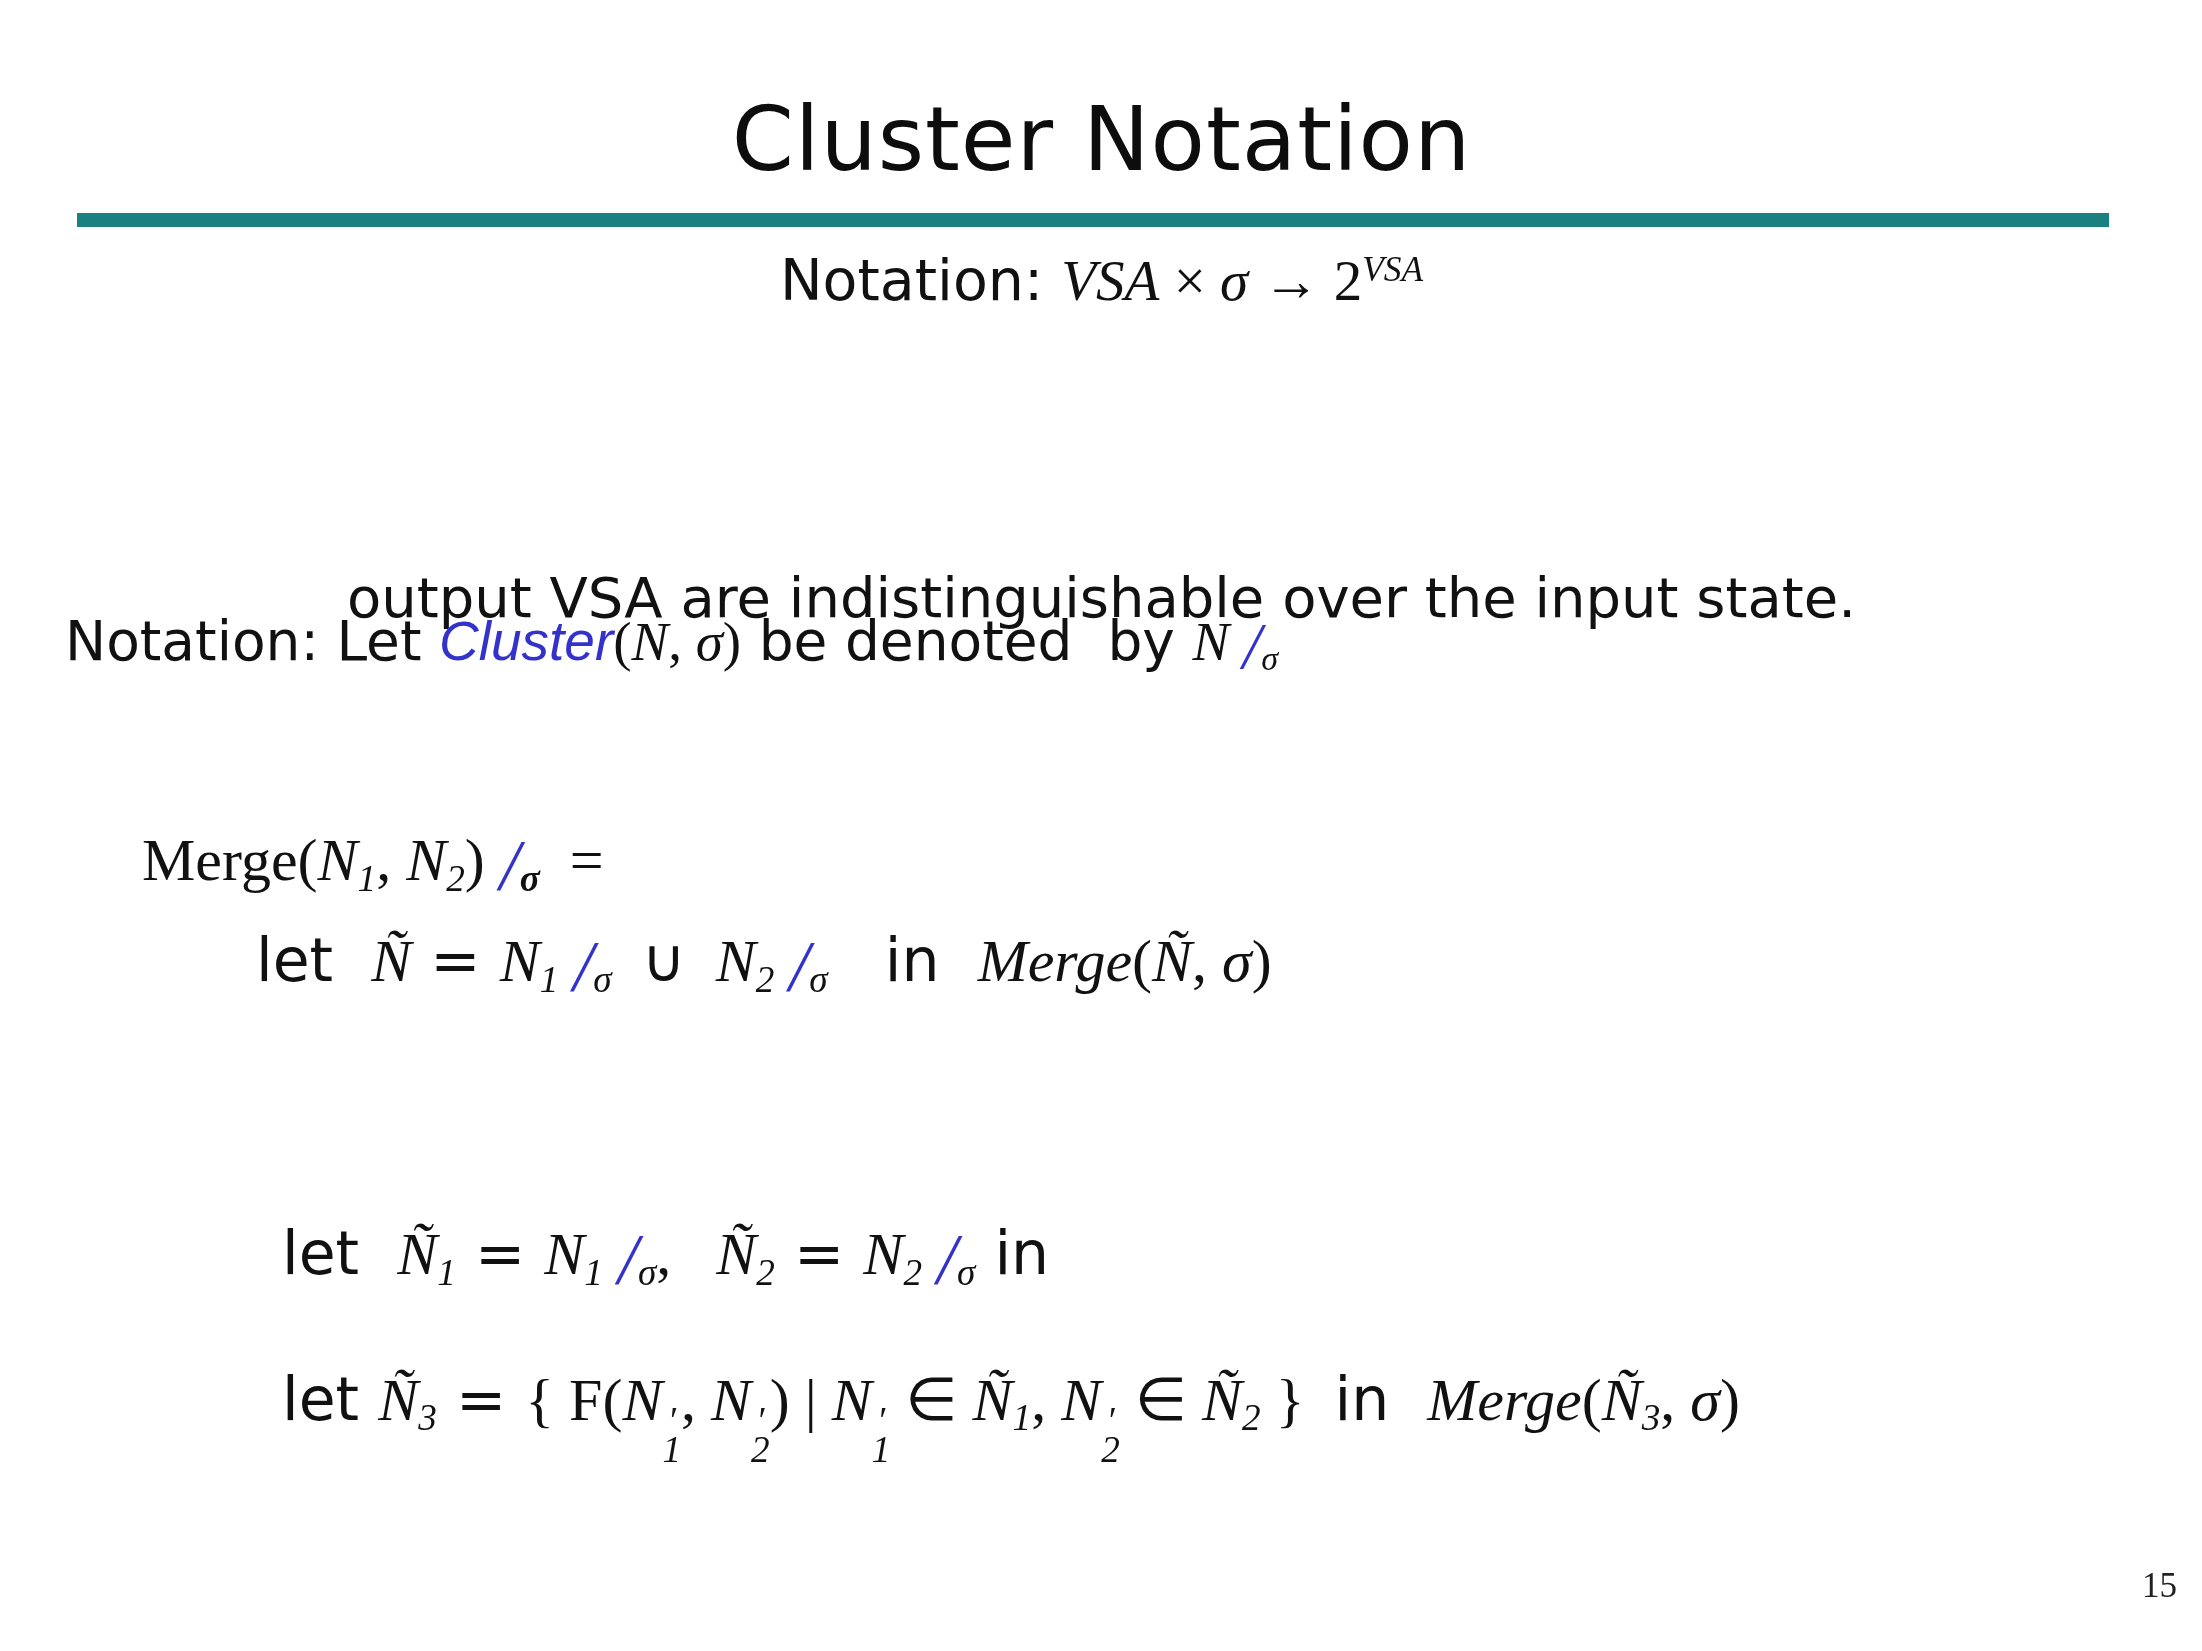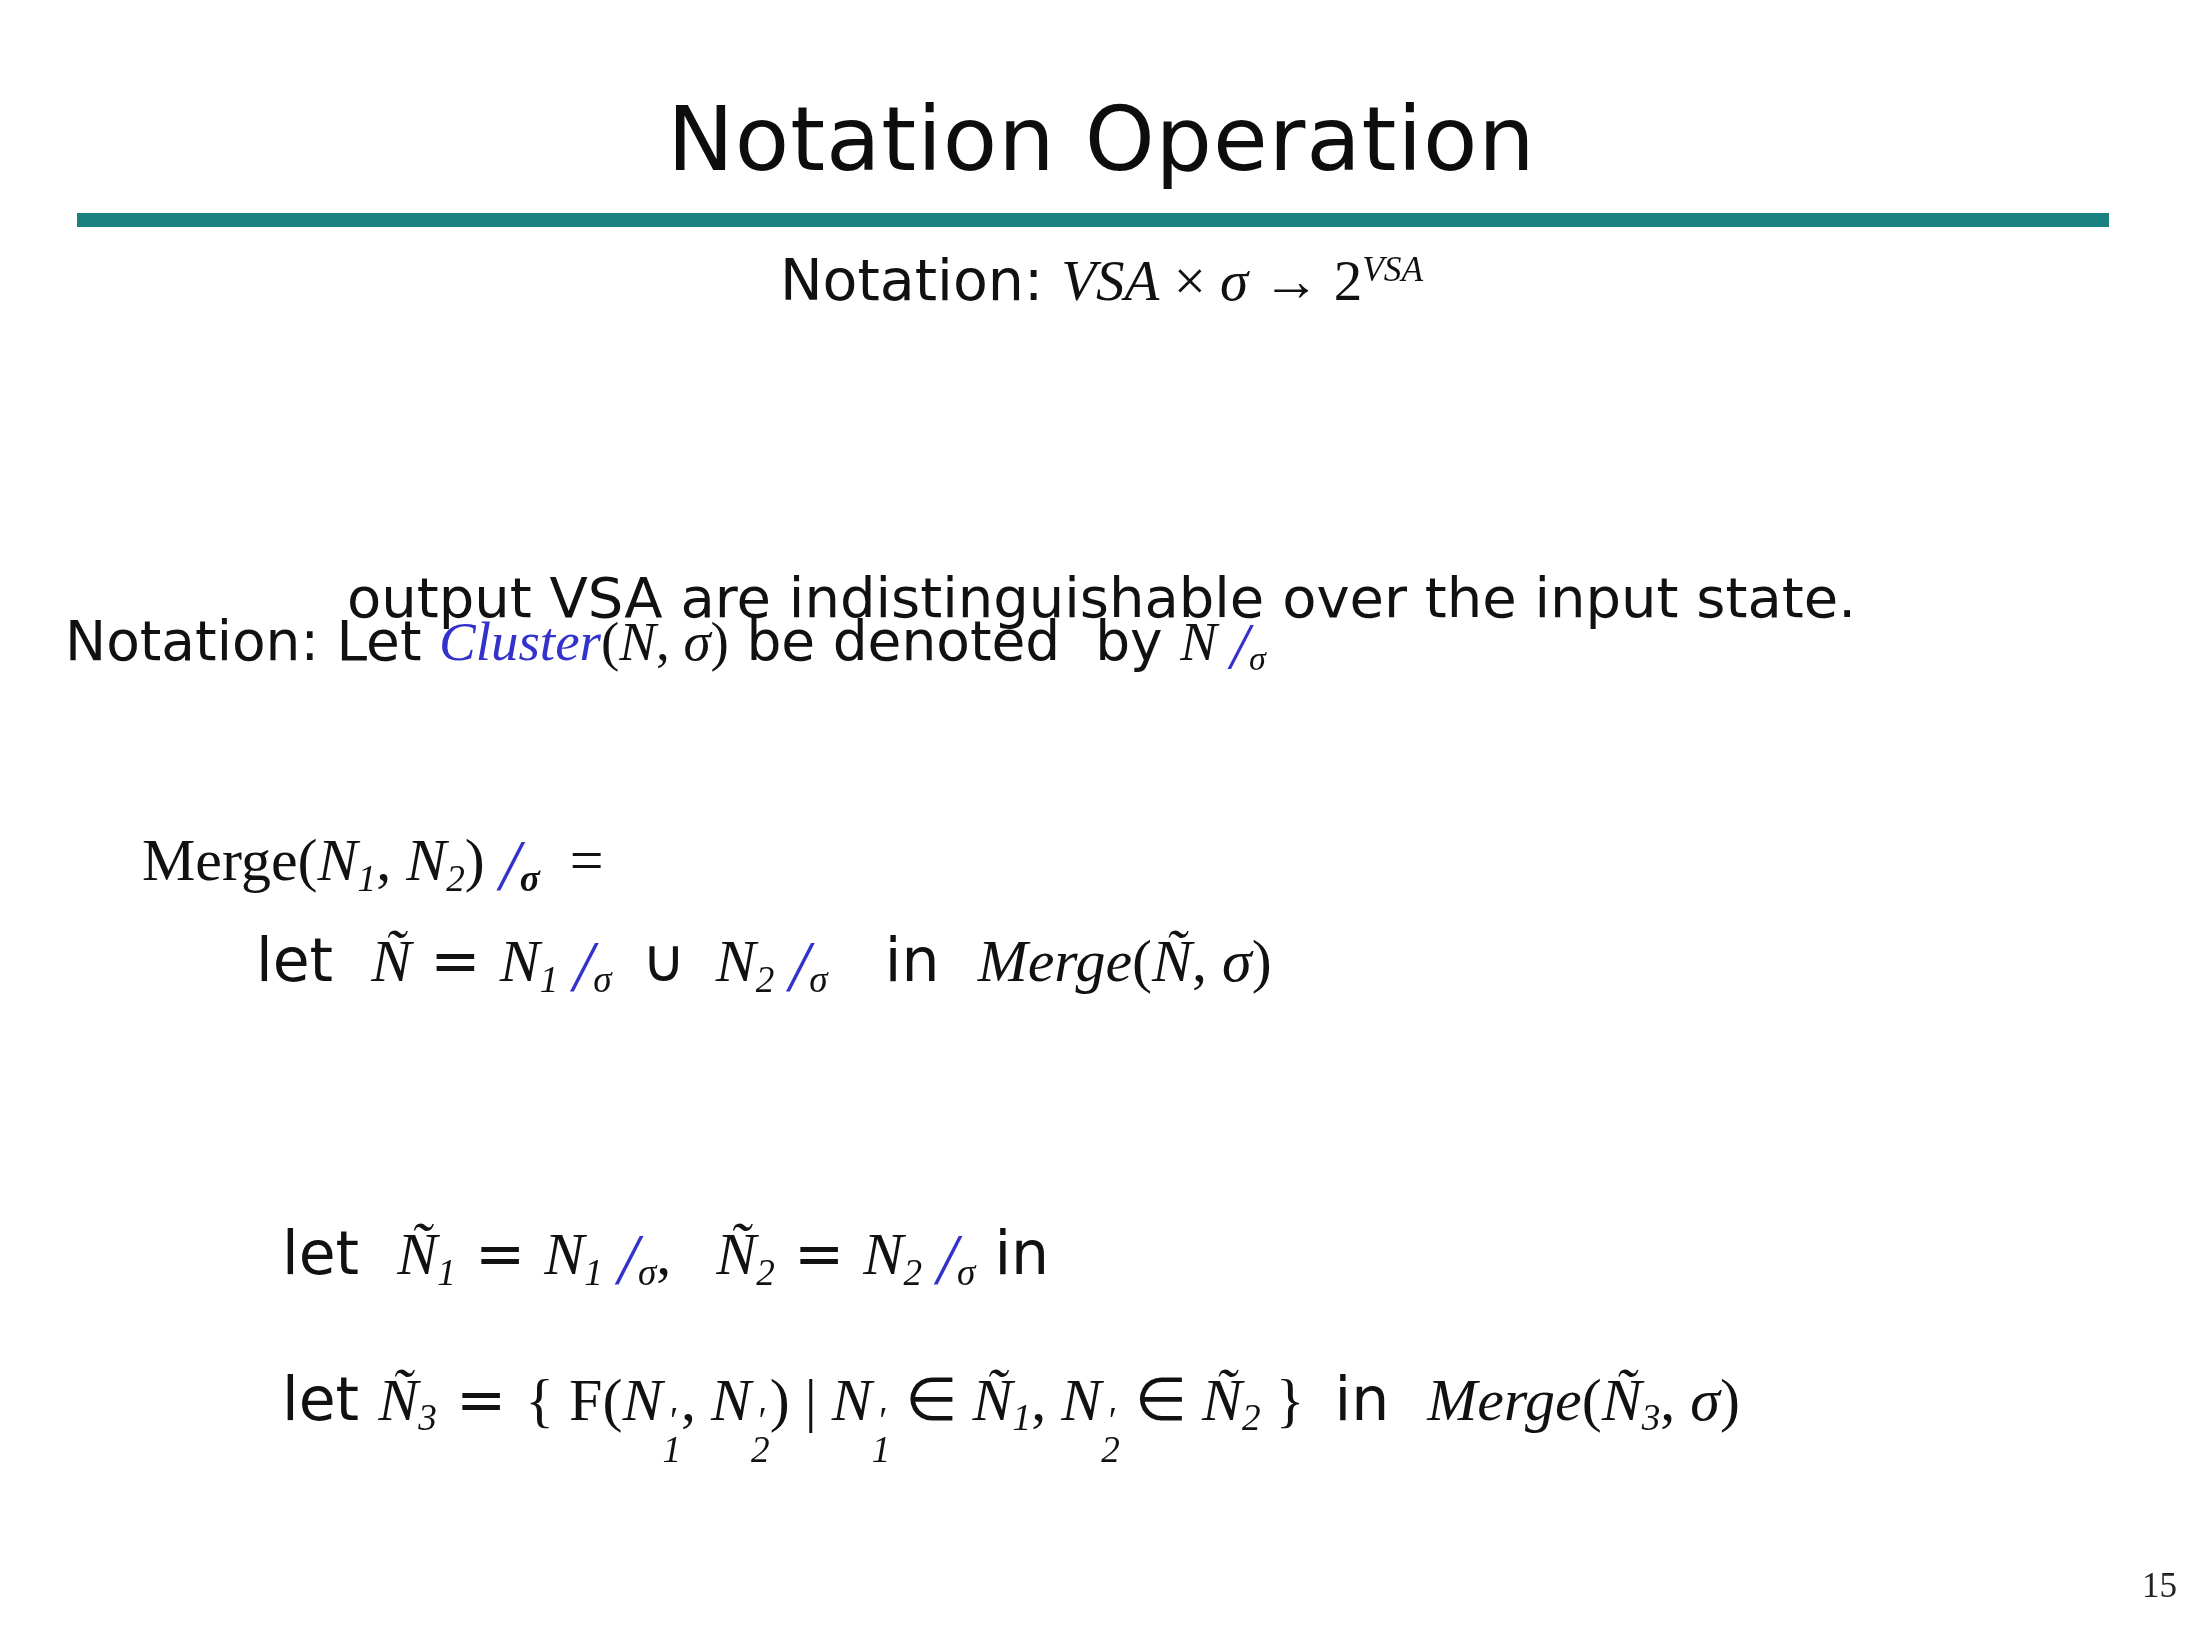--- a/index.html
+++ b/index.html
@@ -26,40 +26,40 @@
   .f-body2 { top:1328px; left:282px;margin-top:40px; }
   .merge-note { top:1497px; left:10.3px; font-size:57px; }
   .page-number { top:1568px; right:26px; font-size:35px;
                  font-family:"Liberation Serif", serif; color:#222; }
 
   
   .tok-t   { font-family:"DejaVu Sans", sans-serif; }
   .tok-m   { font-family:"Liberation Serif", serif; font-style:italic; }
   .tok-r   { font-family:"Liberation Serif", serif; }
   .tok-rbig{ font-family:"Liberation Serif", serif; font-size:1.2em; vertical-align:-0.1em; }
-  .tok-b   { font-family:Liberation Serif, serif; font-style:italic; color:var(--blue); }
+  .tok-b   { font-family:Liberation Sans, sans-serif; font-style:italic; color:var(--blue); }
   .tok-s   { font-family:"Liberation Serif", serif; font-style:italic; color:var(--blue);
              font-size:1.2em; vertical-align:-0.12em; }
   .tok-sub { font-family:"Liberation Serif", serif; font-style:italic;
              font-size:0.62em; vertical-align:-0.28em; }
   .tok-subb{ font-family:"Liberation Serif", serif; font-style:italic; font-weight:bold;
              font-size:0.62em; vertical-align:-0.28em; }
   .tok-sup { font-family:"Liberation Serif", serif; font-style:italic;
              font-size:0.62em; vertical-align:0.55em; }
   .tok-ps  { display:inline-flex; flex-direction:column; align-items:center;
              font-family:"Liberation Serif", serif; font-style:italic;
              font-size:0.62em; line-height:0.78; vertical-align:-0.34em; }
   .ps-top, .ps-bot { display:block; }
 </style>
 </head>
 <body>
 
 <div class="slide">
 
-  <div class="abs center title">Notation Operation</div>
+  <div class="abs center title">Cluster Notation</div>
 
   <div class="divider"></div>
 
   <div class="abs center signature"><span class="tok-t">Notation: </span><span class="tok-m">VSA</span><span class="tok-r"> × </span><span class="tok-m">σ</span><span class="tok-r"> → </span><span class="tok-r">2</span><span class="tok-sup">VSA</span></div>
 
   <div class="abs center description">
     <div>output VSA are indistinguishable over the input state.</div>
   </div>
 
   <div class="abs notation"><span class="tok-t">Notation: Let </span><span class="tok-b">Cluster</span><span class="tok-r">(</span><span class="tok-m">N</span><span class="tok-r">, </span><span class="tok-m">σ</span><span class="tok-r">)</span><span class="tok-t"> be denoted  by </span><span class="tok-m">N</span><span class="tok-r"> </span><span class="tok-s">/</span><span class="tok-sub">σ</span></div>

